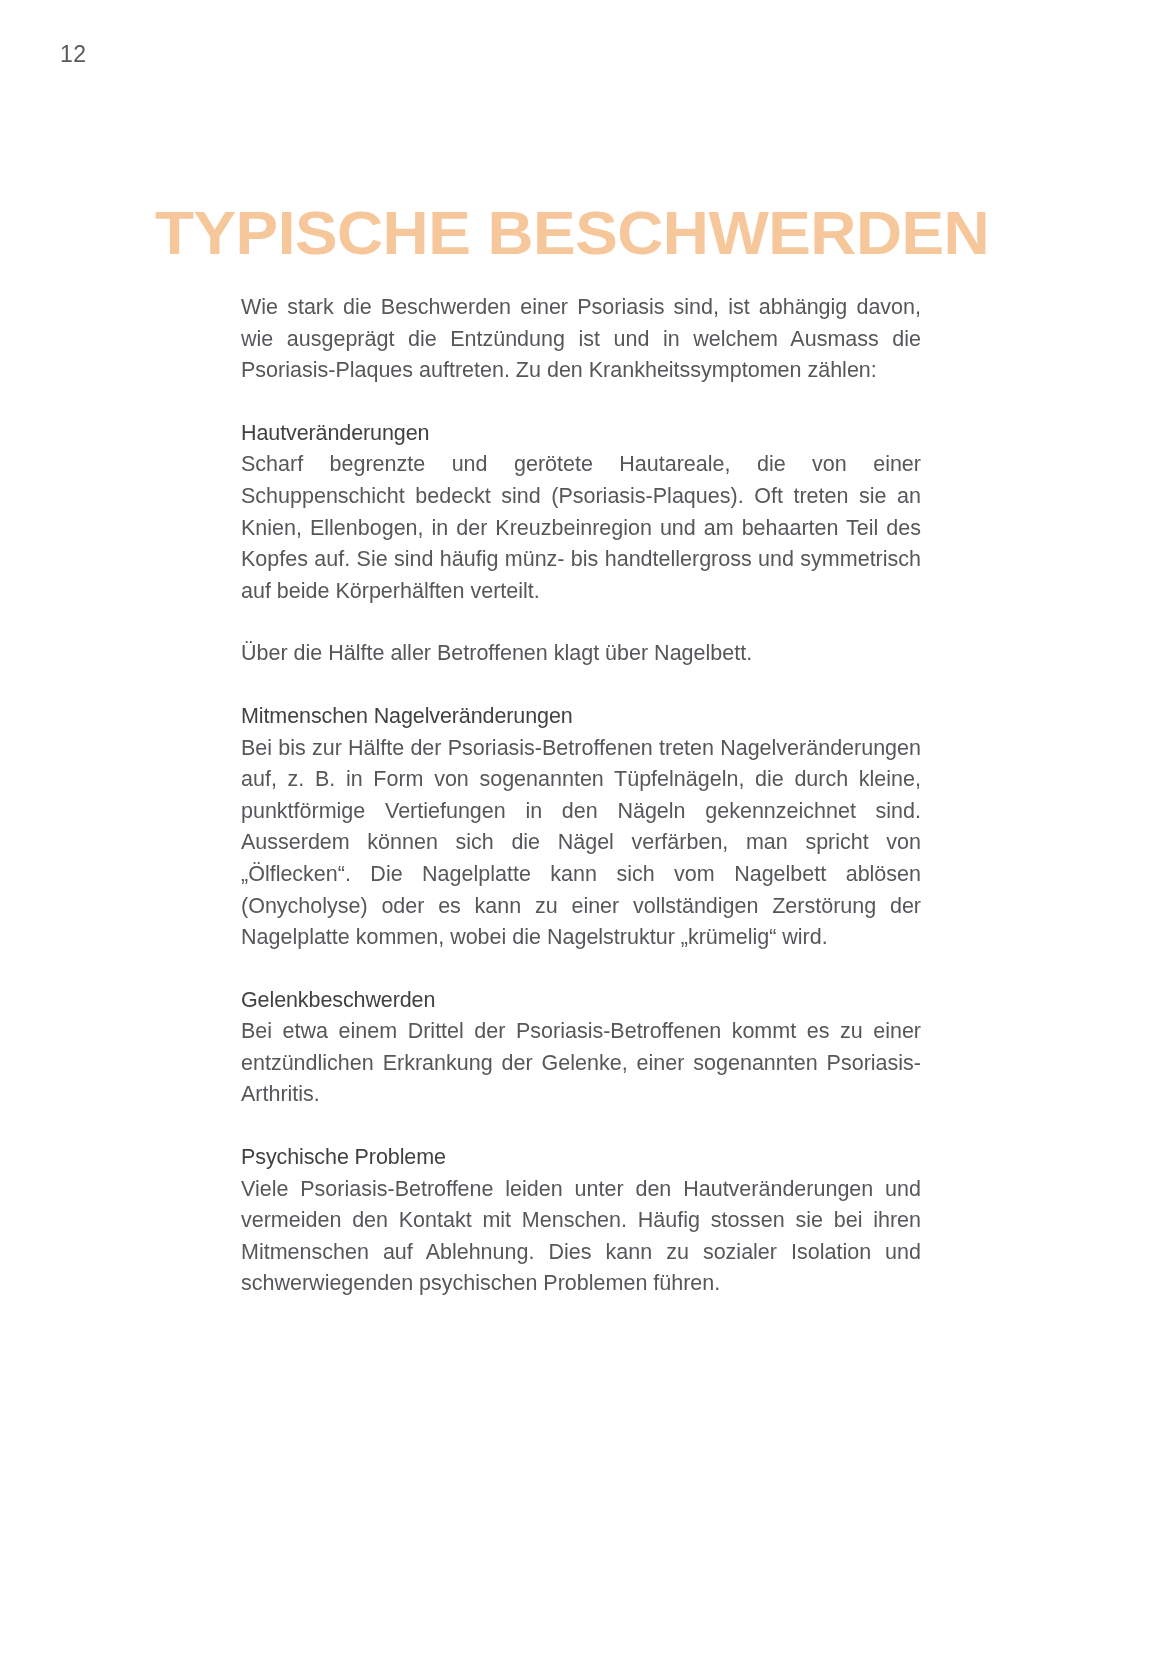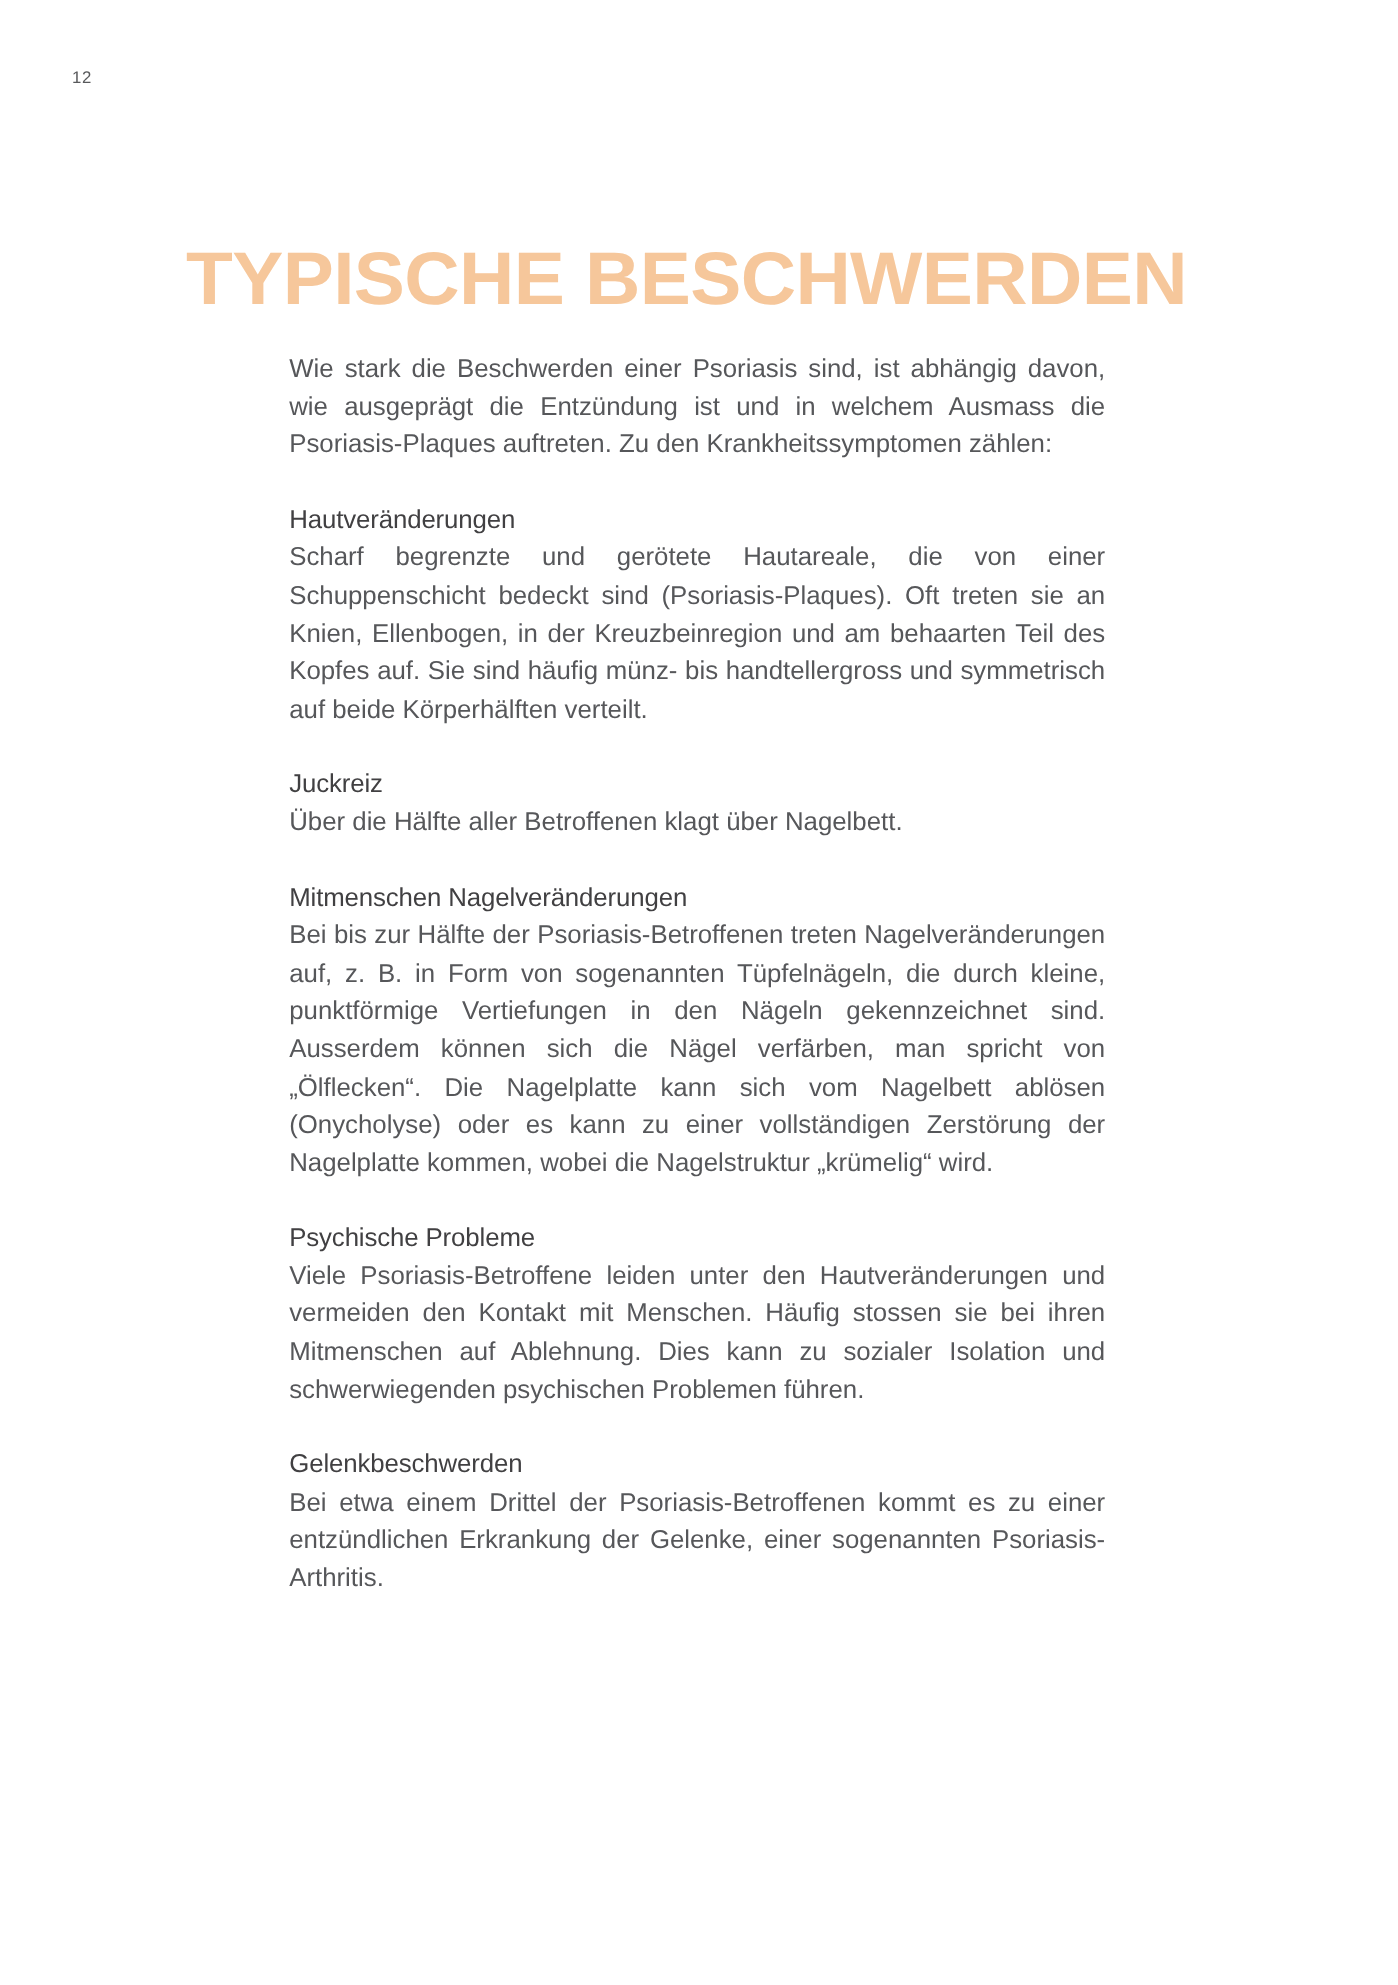--- a/index.html
+++ b/index.html
@@ -15,22 +15,22 @@
     background: #ffffff;
     font-family: "Liberation Sans", "DejaVu Sans", sans-serif;
     overflow: hidden;
     box-sizing: border-box;
   }
 
   
   .page-number {
     position: absolute;
     left: 60px;
-    top: 57px;
-    font-size: 14px;
+    top: 43px;
+    font-size: 23px;
     line-height: 1;
     color: #58595b;
     letter-spacing: 0.5px;
   }
 
   
   .title {
     position: absolute;
     left: 155px;
     top: 158px;
@@ -94,33 +94,32 @@
     <div class="block">
       <p class="para intro">Wie stark die Beschwerden einer Psoriasis sind, ist abhängig davon, wie ausgeprägt die Entzündung ist und in welchem Ausmass die Psoriasis-Plaques auftreten. Zu den Krankheitssymptomen zählen:</p>
     </div>
 
     <div class="block">
       <p class="sec-head">Hautveränderungen</p>
       <p class="para">Scharf begrenzte und gerötete Hautareale, die von einer Schuppenschicht bedeckt sind (Psoriasis-Plaques). Oft treten sie an Knien, Ellenbogen, in der Kreuzbeinregion und am behaarten Teil des Kopfes auf. Sie sind häufig münz- bis handtellergross und symmetrisch auf beide Körperhälften verteilt.</p>
     </div>
 
     <div class="block">
-      <p class="sec-head">Juckreiz</p>
       <p class="para last-left">Über die Hälfte aller Betroffenen klagt über Nagelbett.</p>
     </div>
 
     <div class="block">
       <p class="sec-head">Mitmenschen Nagelveränderungen</p>
       <p class="para">Bei bis zur Hälfte der Psoriasis-Betroffenen treten Nagelveränderungen auf, z. B. in Form von sogenannten Tüpfelnägeln, die durch kleine, punktförmige Vertiefungen in den Nägeln gekennzeichnet sind. Ausserdem können sich die Nägel verfärben, man spricht von „Ölflecken“. Die Nagelplatte kann sich vom Nagelbett ablösen (Onycholyse) oder es kann zu einer vollständigen Zerstörung der Nagelplatte kommen, wobei die Nagelstruktur „krümelig“ wird.</p>
     </div>
 
     <div class="block">
-      <p class="sec-head">Psychische Probleme</p>
-      <p class="para">Viele Psoriasis-Betroffene leiden unter den Hautveränderungen und vermeiden den Kontakt mit Menschen. Häufig stossen sie bei ihren Mitmenschen auf Ablehnung. Dies kann zu sozialer Isolation und schwerwiegenden psychischen Problemen führen.</p>
+      <p class="sec-head">Gelenkbeschwerden</p>
+      <p class="para">Bei etwa einem Drittel der Psoriasis-Betroffenen kommt es zu einer entzündlichen Erkrankung der Gelenke, einer sogenannten Psoriasis-Arthritis.</p>
     </div>
 
     <div class="block">
-      <p class="sec-head">Gelenkbeschwerden</p>
-      <p class="para">Bei etwa einem Drittel der Psoriasis-Betroffenen kommt es zu einer entzündlichen Erkrankung der Gelenke, einer sogenannten Psoriasis-Arthritis.</p>
+      <p class="sec-head">Psychische Probleme</p>
+      <p class="para">Viele Psoriasis-Betroffene leiden unter den Hautveränderungen und vermeiden den Kontakt mit Menschen. Häufig stossen sie bei ihren Mitmenschen auf Ablehnung. Dies kann zu sozialer Isolation und schwerwiegenden psychischen Problemen führen.</p>
     </div>
 
   </div>
 </div>
 
 </body></html>

